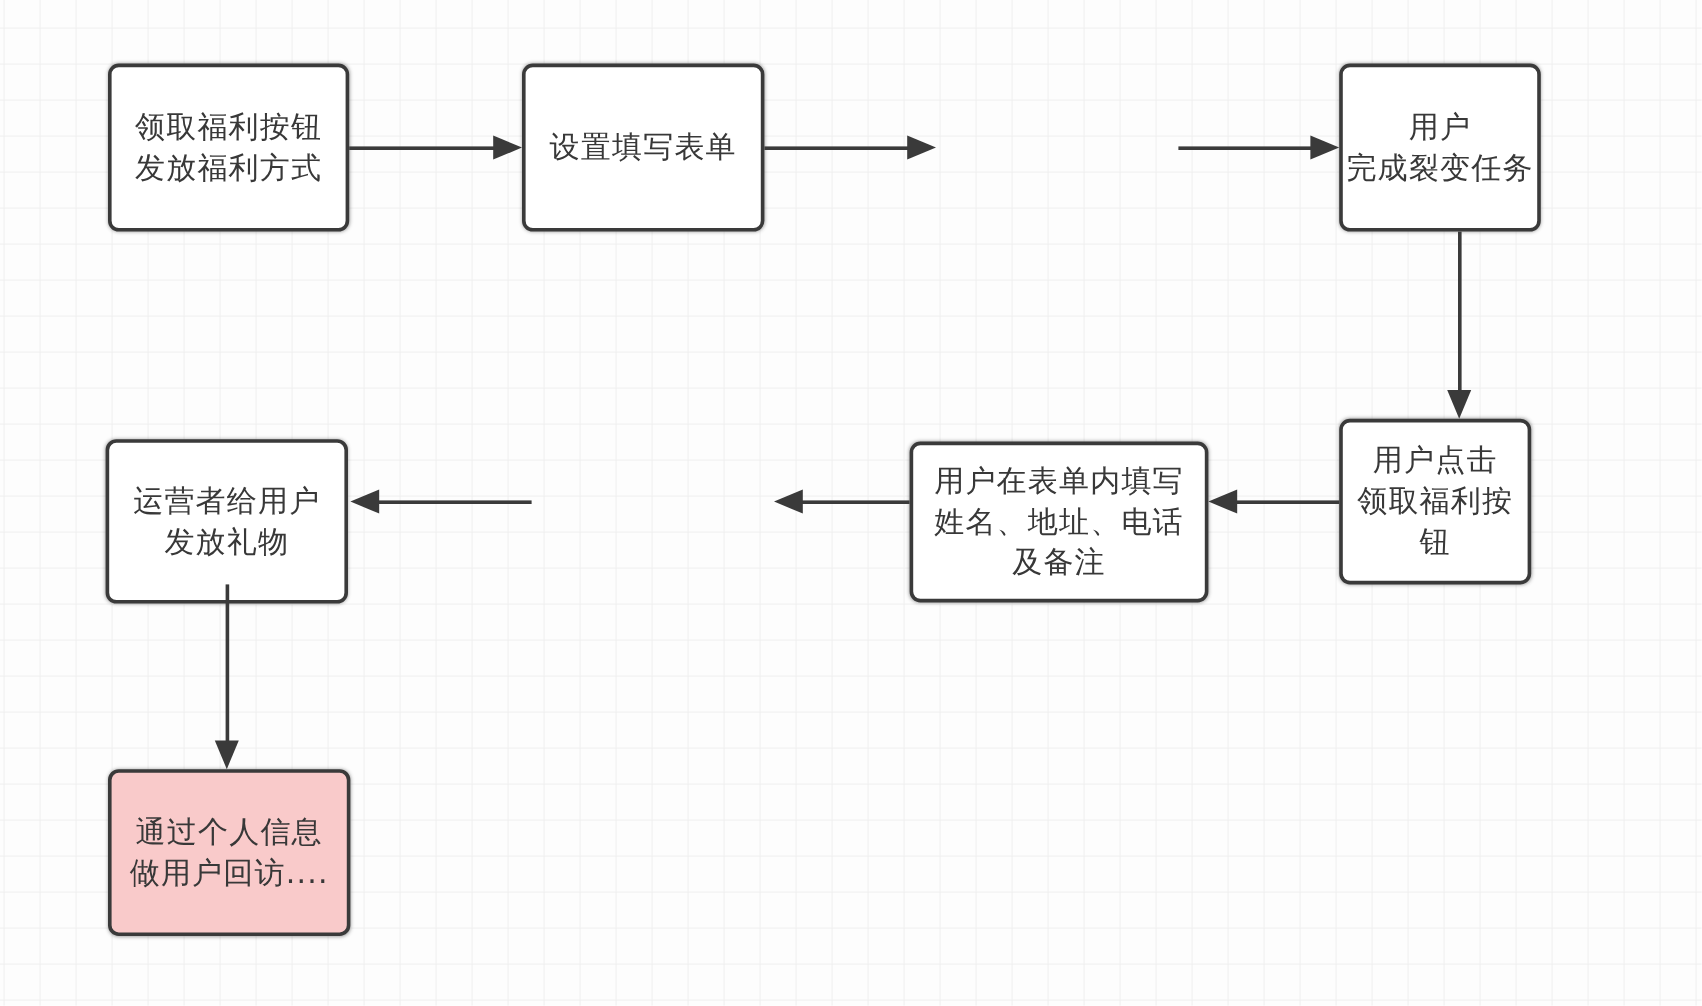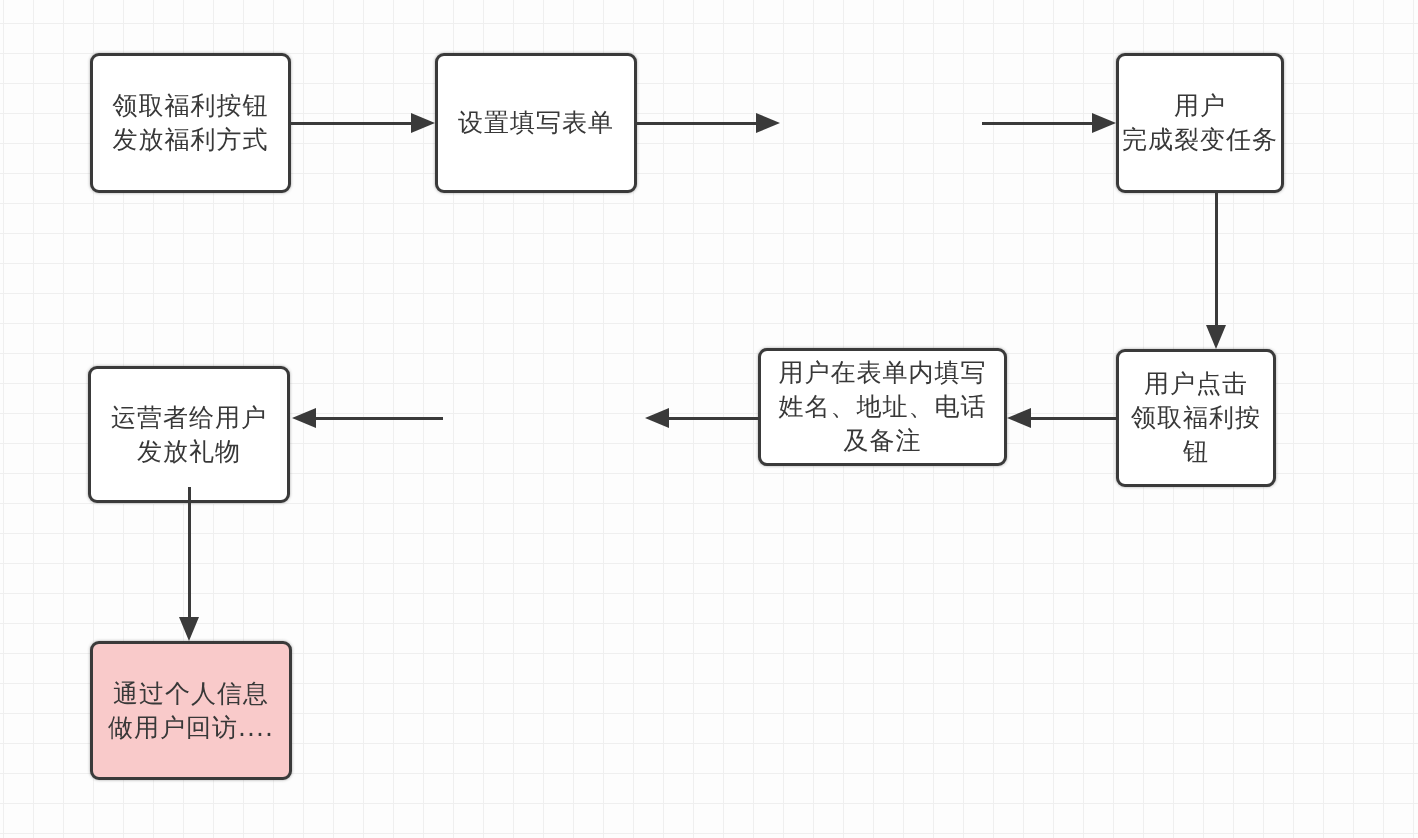--- a/index.html
+++ b/index.html
@@ -90,21 +90,21 @@
   <div class="node" style="left:1116px; top:53px; width:168px; height:140px">
     <span class="label">用户
 完成裂变任务</span>
   </div>
 
   <div class="node" style="left:1116px; top:349px; width:160px; height:138px">
     <span class="label">用户点击
 领取福利按钮</span>
   </div>
 
-  <div class="node" style="left:758px; top:348px; width:249px; height:118px">
+  <div class="node" style="left:758px; top:368px; width:249px; height:134px">
     <span class="label">用户在表单内填写
 姓名、地址、电话
 及备注</span>
   </div>
 
 
   <div class="node" style="left:88px; top:366px; width:202px; height:137px">
     <span class="label">运营者给用户
 发放礼物</span>
   </div>

